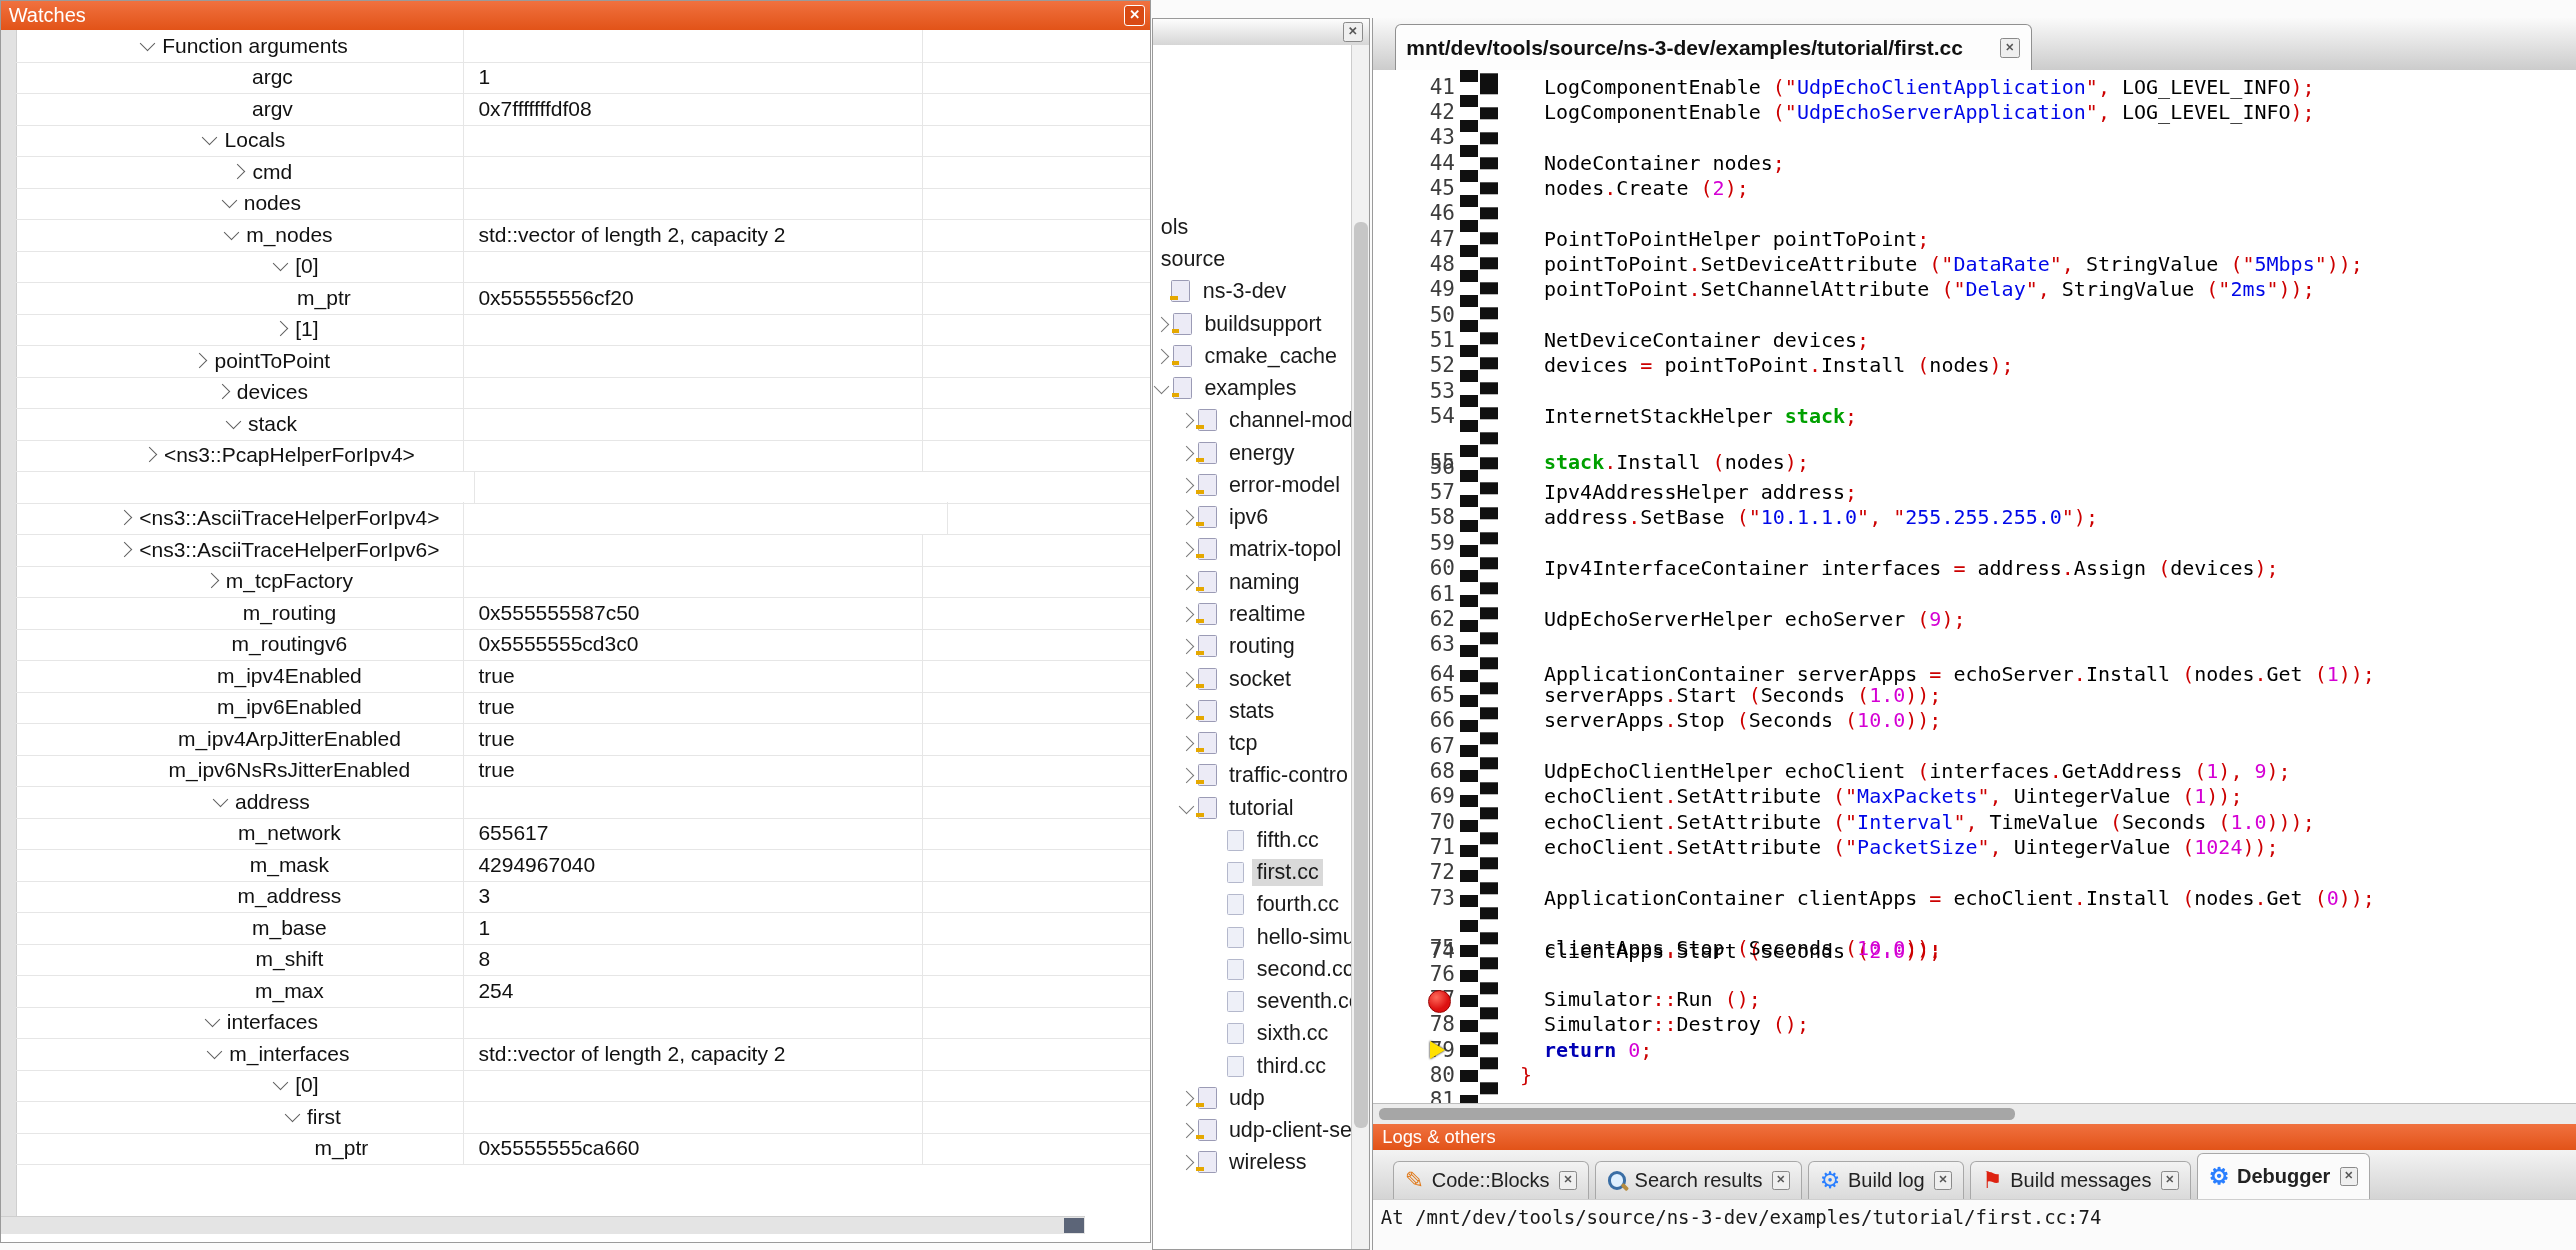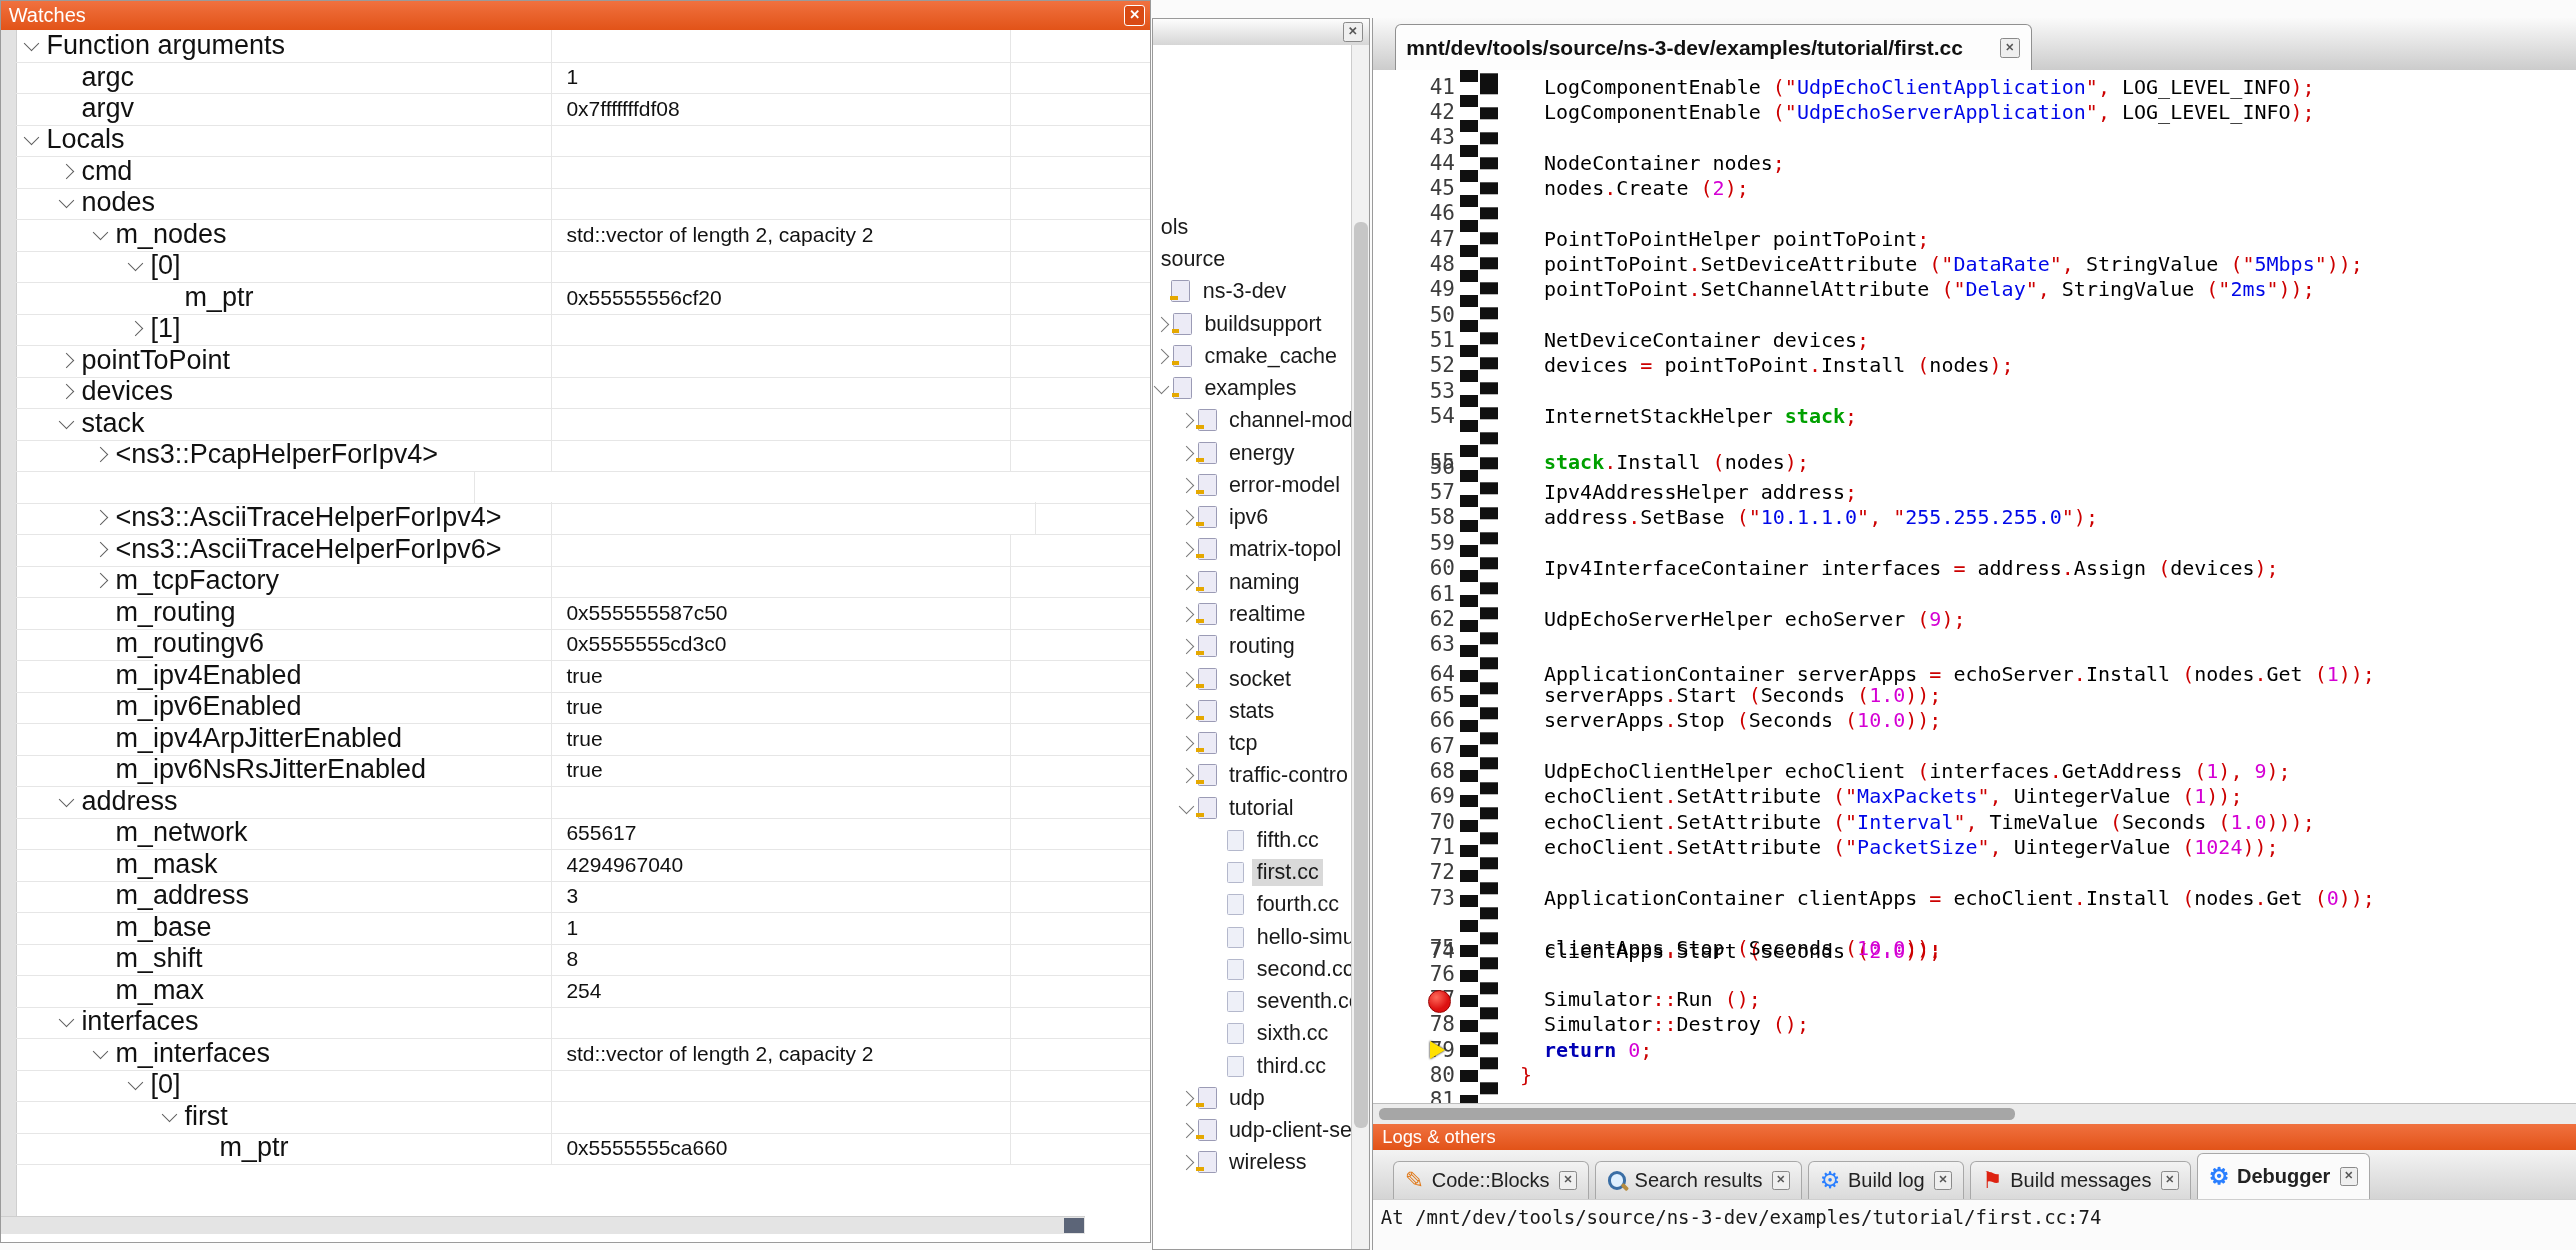--- a/index.html
+++ b/index.html
@@ -5,21 +5,21 @@
   html,body{margin:0;padding:0;background:#fbfbfb;font-family:"Liberation Sans",sans-serif;}
   #stage{position:relative;width:2576px;height:1250px;overflow:hidden;background:#fbfbfb;}
   .win{position:absolute;box-sizing:border-box;border:0.8px solid #9a9a9a;background:#fff;}
   
   #watches{left:0;top:0;width:1151px;height:1243px;z-index:30;}
   .orangebar{position:absolute;left:0;top:0;right:0;height:29px;background:linear-gradient(#f0713f,#e25318);color:#fff;font-size:20px;line-height:29px;padding-left:7.7px;box-sizing:border-box;}
   .obar-close{position:absolute;right:4.6px;top:3.8px;width:21.5px;height:21.5px;border:1.5px solid #fff;border-radius:3.1px;background:#d94a14;color:#fff;font-size:13px;line-height:18.4px;text-align:center;font-weight:bold;box-sizing:border-box;}
   #wbody{position:absolute;left:0;top:29px;right:0;bottom:24.6px;overflow:hidden;background:#fff;}
   #wleftstrip{position:absolute;left:0;top:0;bottom:0;width:15.4px;background:#e2e2e2;border-right:0.8px solid #cfcfcf;}
   .wrow{position:absolute;left:15.4px;right:0;height:31.5px;border-bottom:0.8px solid #e6e6e6;display:flex;}
-  .wname{width:536px;box-sizing:border-box;border-right:0.8px solid #e6e6e6;display:flex;align-items:center;font-size:27px;color:#111;white-space:nowrap;overflow:hidden;}
+  .wname{width:448px;box-sizing:border-box;border-right:0.8px solid #e6e6e6;display:flex;align-items:center;font-size:21px;color:#111;white-space:nowrap;overflow:hidden;justify-content:center;}
   .wval{width:459px;box-sizing:border-box;border-right:0.8px solid #e6e6e6;display:flex;align-items:center;padding-left:14px;font-size:21px;color:#111;white-space:nowrap;overflow:hidden;}
   .wextra{flex:1;}
   .chev{display:inline-block;width:10px;height:10px;border-right:1.5px solid #5f5f5f;border-bottom:1.5px solid #5f5f5f;margin:0 9.2px 0 3.8px;flex:none;}
   .chev.open{transform:rotate(45deg) translate(-1.5px,-1.5px);}
   .chev.closed{transform:rotate(-45deg);}
   .chev.none{visibility:hidden;}
   #whscroll{position:absolute;left:0;bottom:7.7px;height:17px;width:1084px;background:#e4e4e4;border-top:0.8px solid #cfcfcf;}
   #whthumb{position:absolute;right:1.5px;top:0.8px;width:20px;height:14.6px;background:#5c6578;}
   
   #treewin{left:1152px;top:18.4px;width:218px;height:1232px;z-index:10;}

